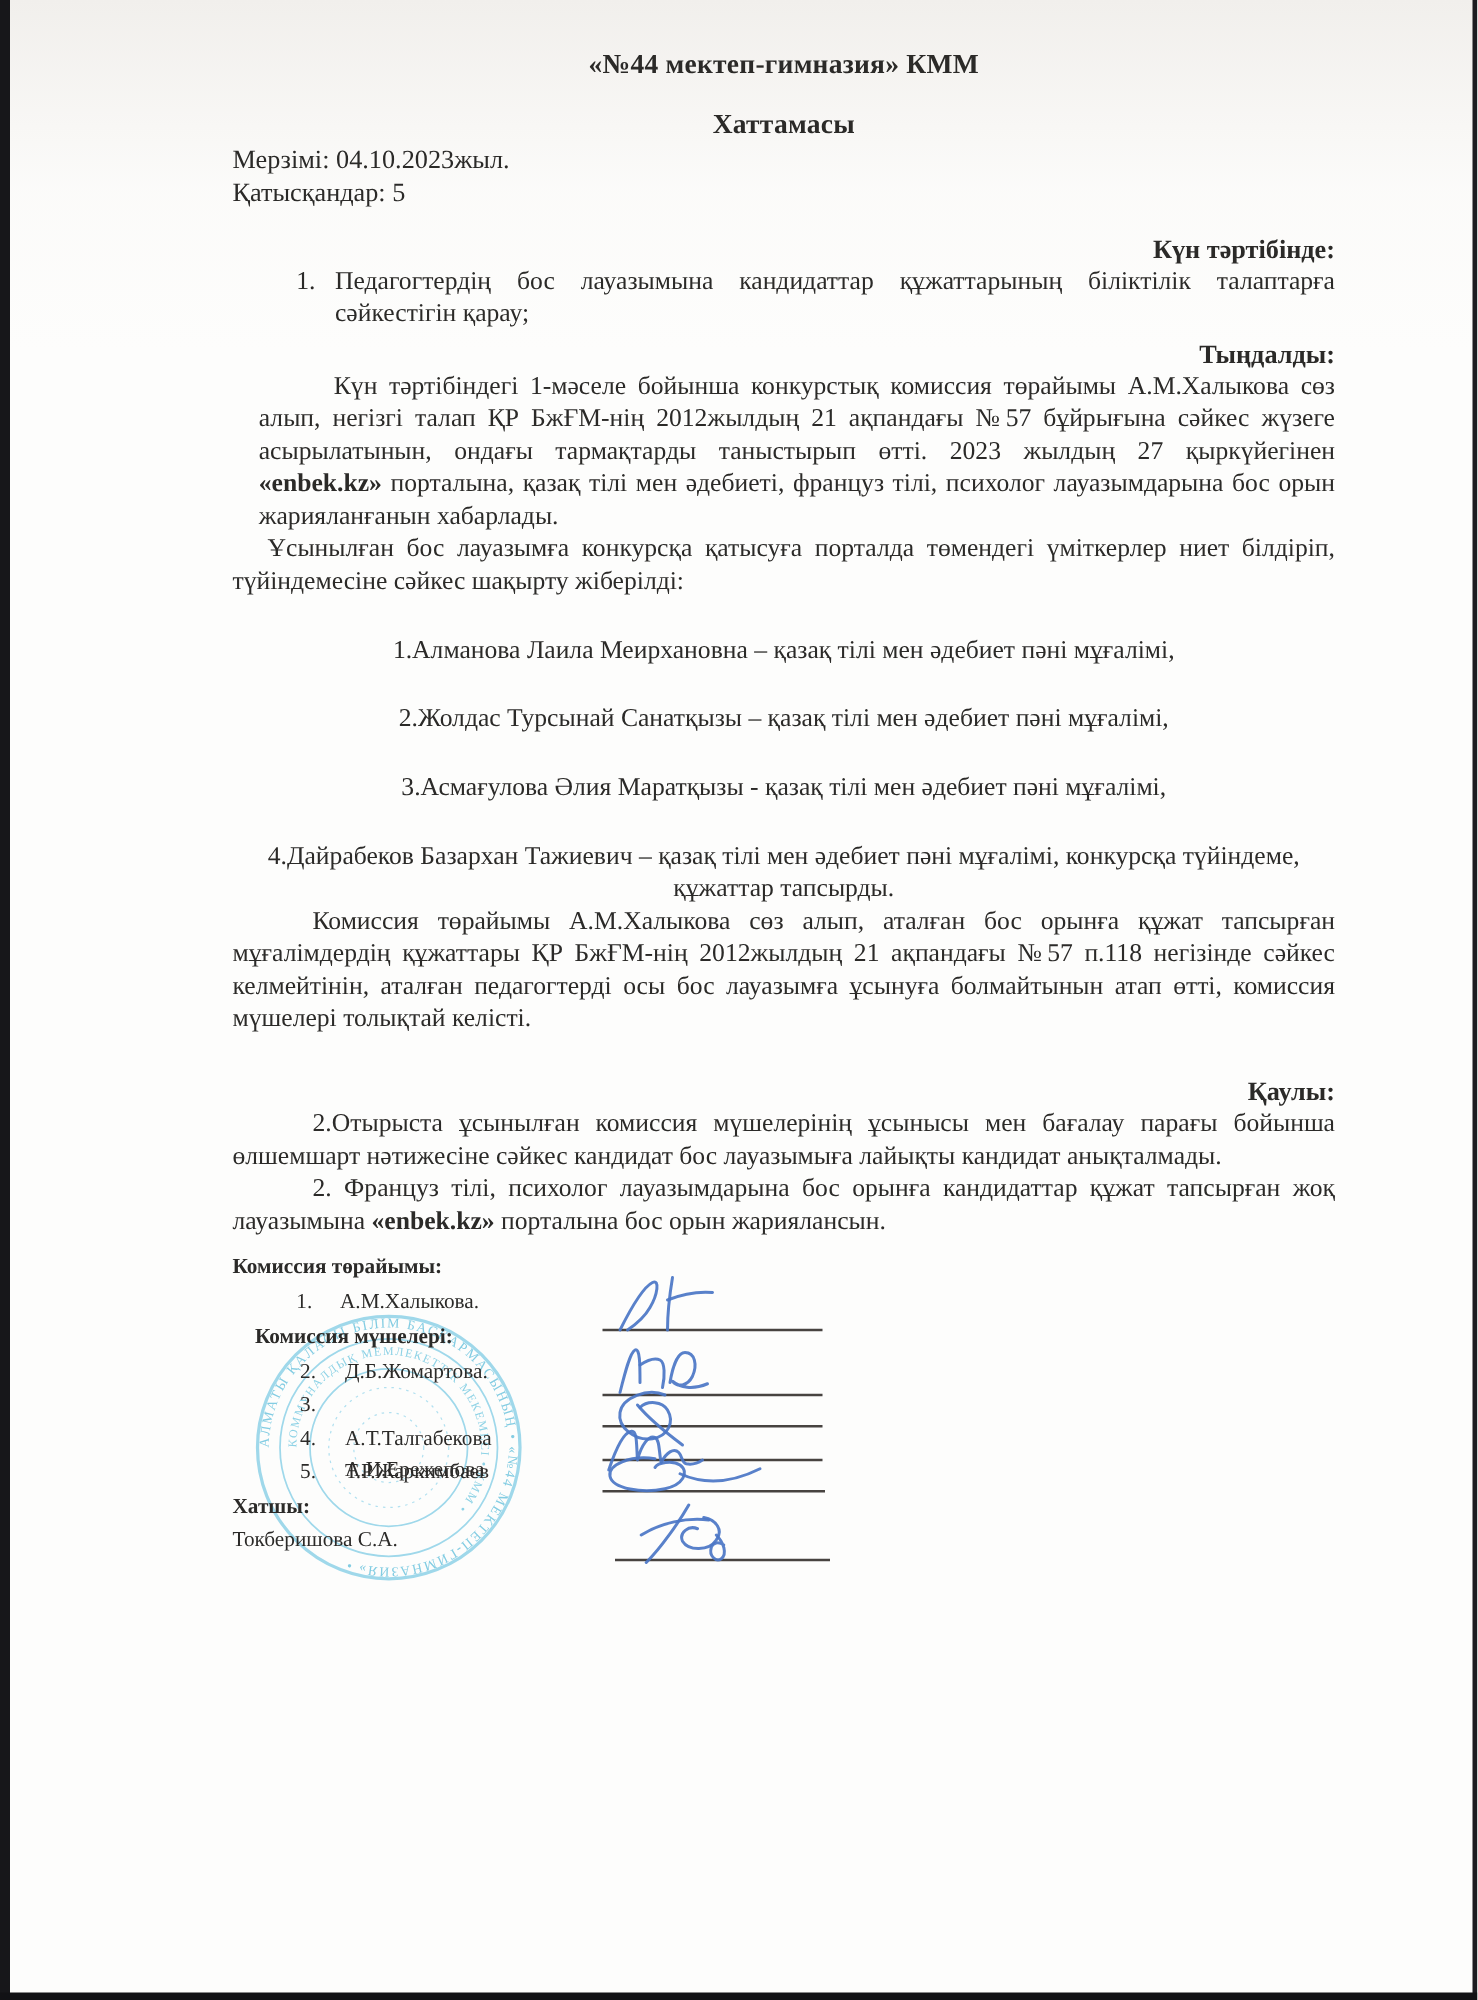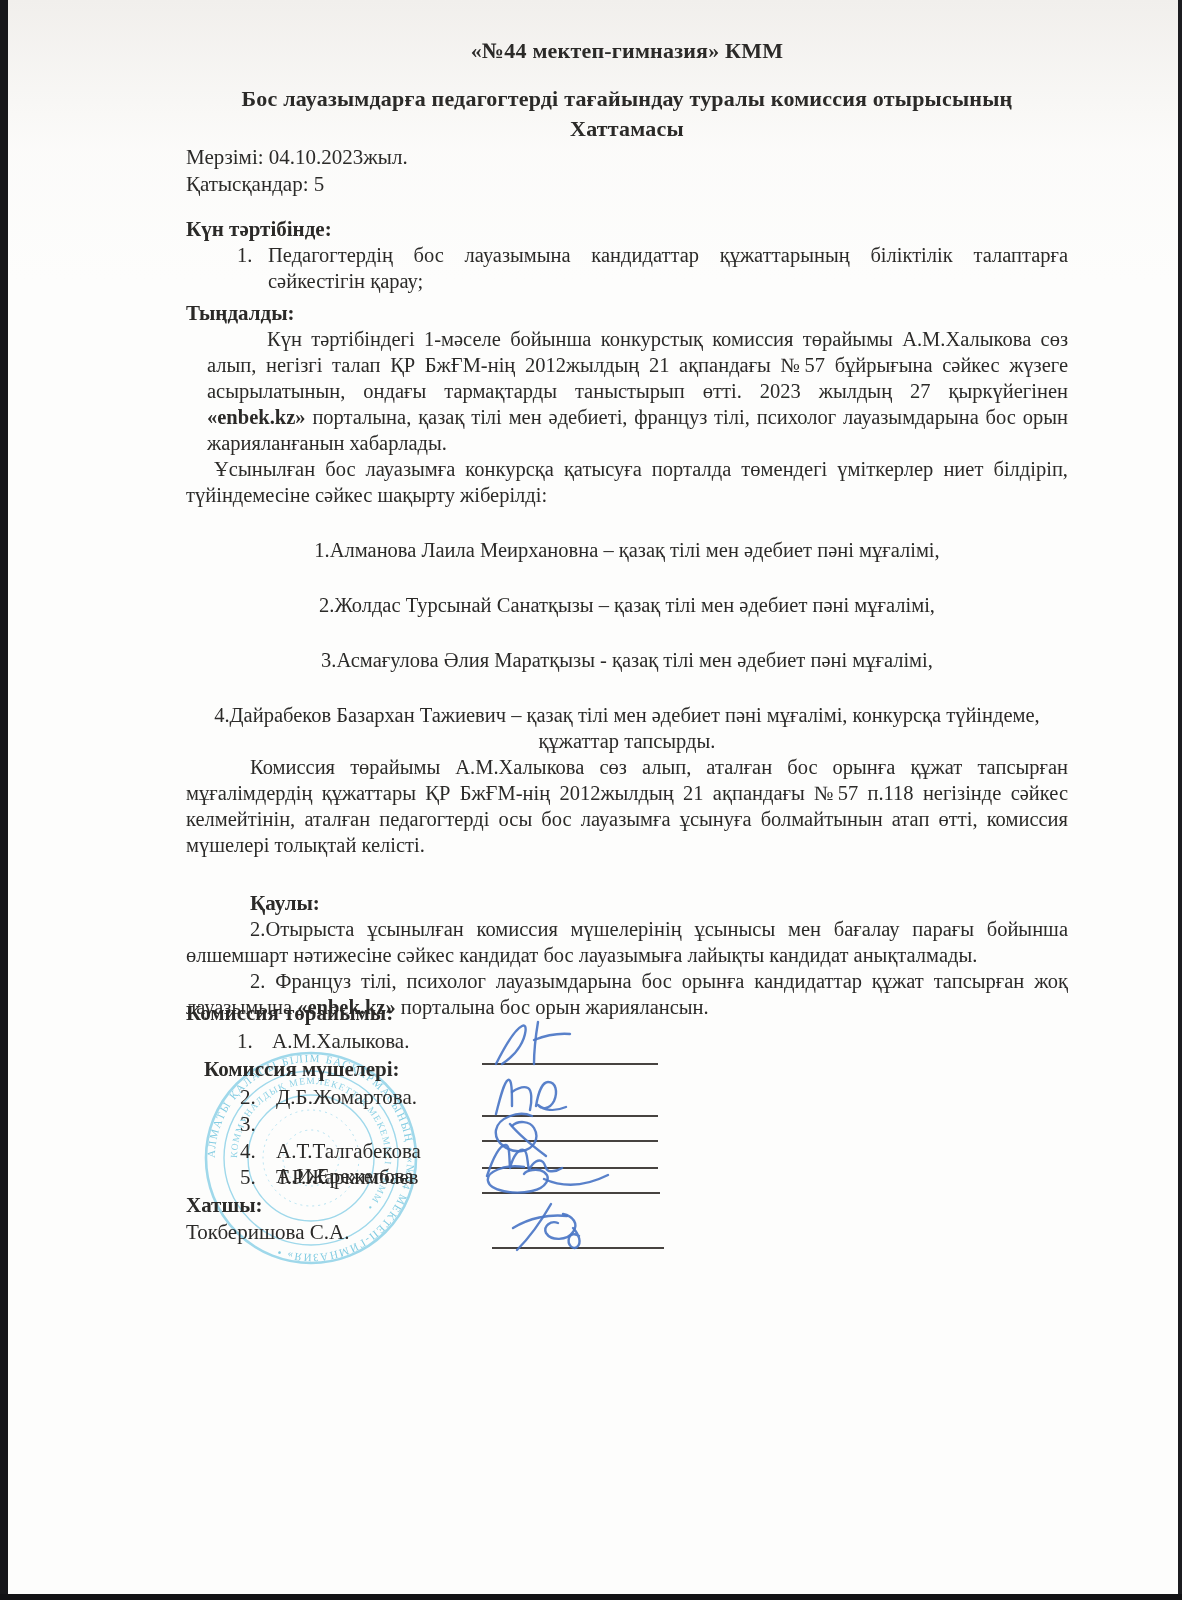--- a/index.html
+++ b/index.html
@@ -10,53 +10,52 @@
   .edge{position:absolute;z-index:6;}
   .edge-left{left:0;top:0;width:8px;height:1600px;background:#17171a;}
   .edge-right{right:0;top:0;width:4px;height:1600px;background:#1c1c20;}
   .edge-bottom{left:0;bottom:0;width:1182px;height:6px;background:#121215;}
 
   .content{position:absolute;left:186px;top:36px;width:882px;z-index:2;
            font-size:20.5px;line-height:26px;}
   .org{text-align:center;font-weight:bold;font-size:22px;line-height:30px;letter-spacing:.2px;}
   .doc-title{margin-top:18px;text-align:center;font-weight:bold;font-size:22px;line-height:30px;letter-spacing:.2px;}
   .meta{font-size:21px;line-height:27px;}
-  .h{font-weight:bold;font-size:21px;line-height:26px;}
+  .h{font-weight:bold;font-size:21px;line-height:26px;text-align:right;}
   .h-agenda{margin-top:18px;}
   .h-heard{margin-top:6px;}
   .agenda-item{position:relative;padding-left:82px;text-align:justify;}
   .agenda-item .num{position:absolute;left:51px;}
   .para{margin:0;text-align:justify;}
   .indent60{text-indent:60px;margin-left:21px;}
   .indent28{text-indent:28px;}
   .indent64{text-indent:64px;}
   .cand{text-align:center;margin-top:29px;}
   .h-qauly{margin-top:32px;padding-left:64px;}
 
-  .abs{position:absolute;z-index:2;font-size:21px;line-height:26px;}
+  .abs{position:absolute;z-index:2;font-size:17px;line-height:26px;}
   .bold{font-weight:bold;}
   .sigline{position:absolute;z-index:2;height:0;border-top:2px solid #474340;}
   .sig{position:absolute;z-index:3;}
   .sig path{fill:none;stroke:#4b76c5;stroke-width:2.4;stroke-linecap:round;stroke-linejoin:round;opacity:.92;}
   .stamp{position:absolute;left:201px;top:1048px;z-index:1;opacity:.85;}
 </style>
 </head>
 <body>
 
 <div class="page">
   <div class="shade"></div>
   <div class="edge edge-left"></div>
   <div class="edge edge-right"></div>
   <div class="edge edge-bottom"></div>
 
   <div class="content">
     <div class="org">«№44 мектеп-гимназия» КММ</div>
 
     <div class="doc-title">
-      <div>Бос лауазымдарға педагогтерді тағайындау туралы комиссия отырысының</div>
       <div>Хаттамасы</div>
     </div>
 
     <div class="meta">Мерзімі: 04.10.2023жыл.</div>
     <div class="meta">Қатысқандар: 5</div>
 
     <div class="h h-agenda">Күн тәртібінде:</div>
     <div class="agenda-item">
       <span class="num">1.</span>
       <span>Педагогтердің бос лауазымына кандидаттар құжаттарының біліктілік талаптарға сәйкестігін қарау;</span>

